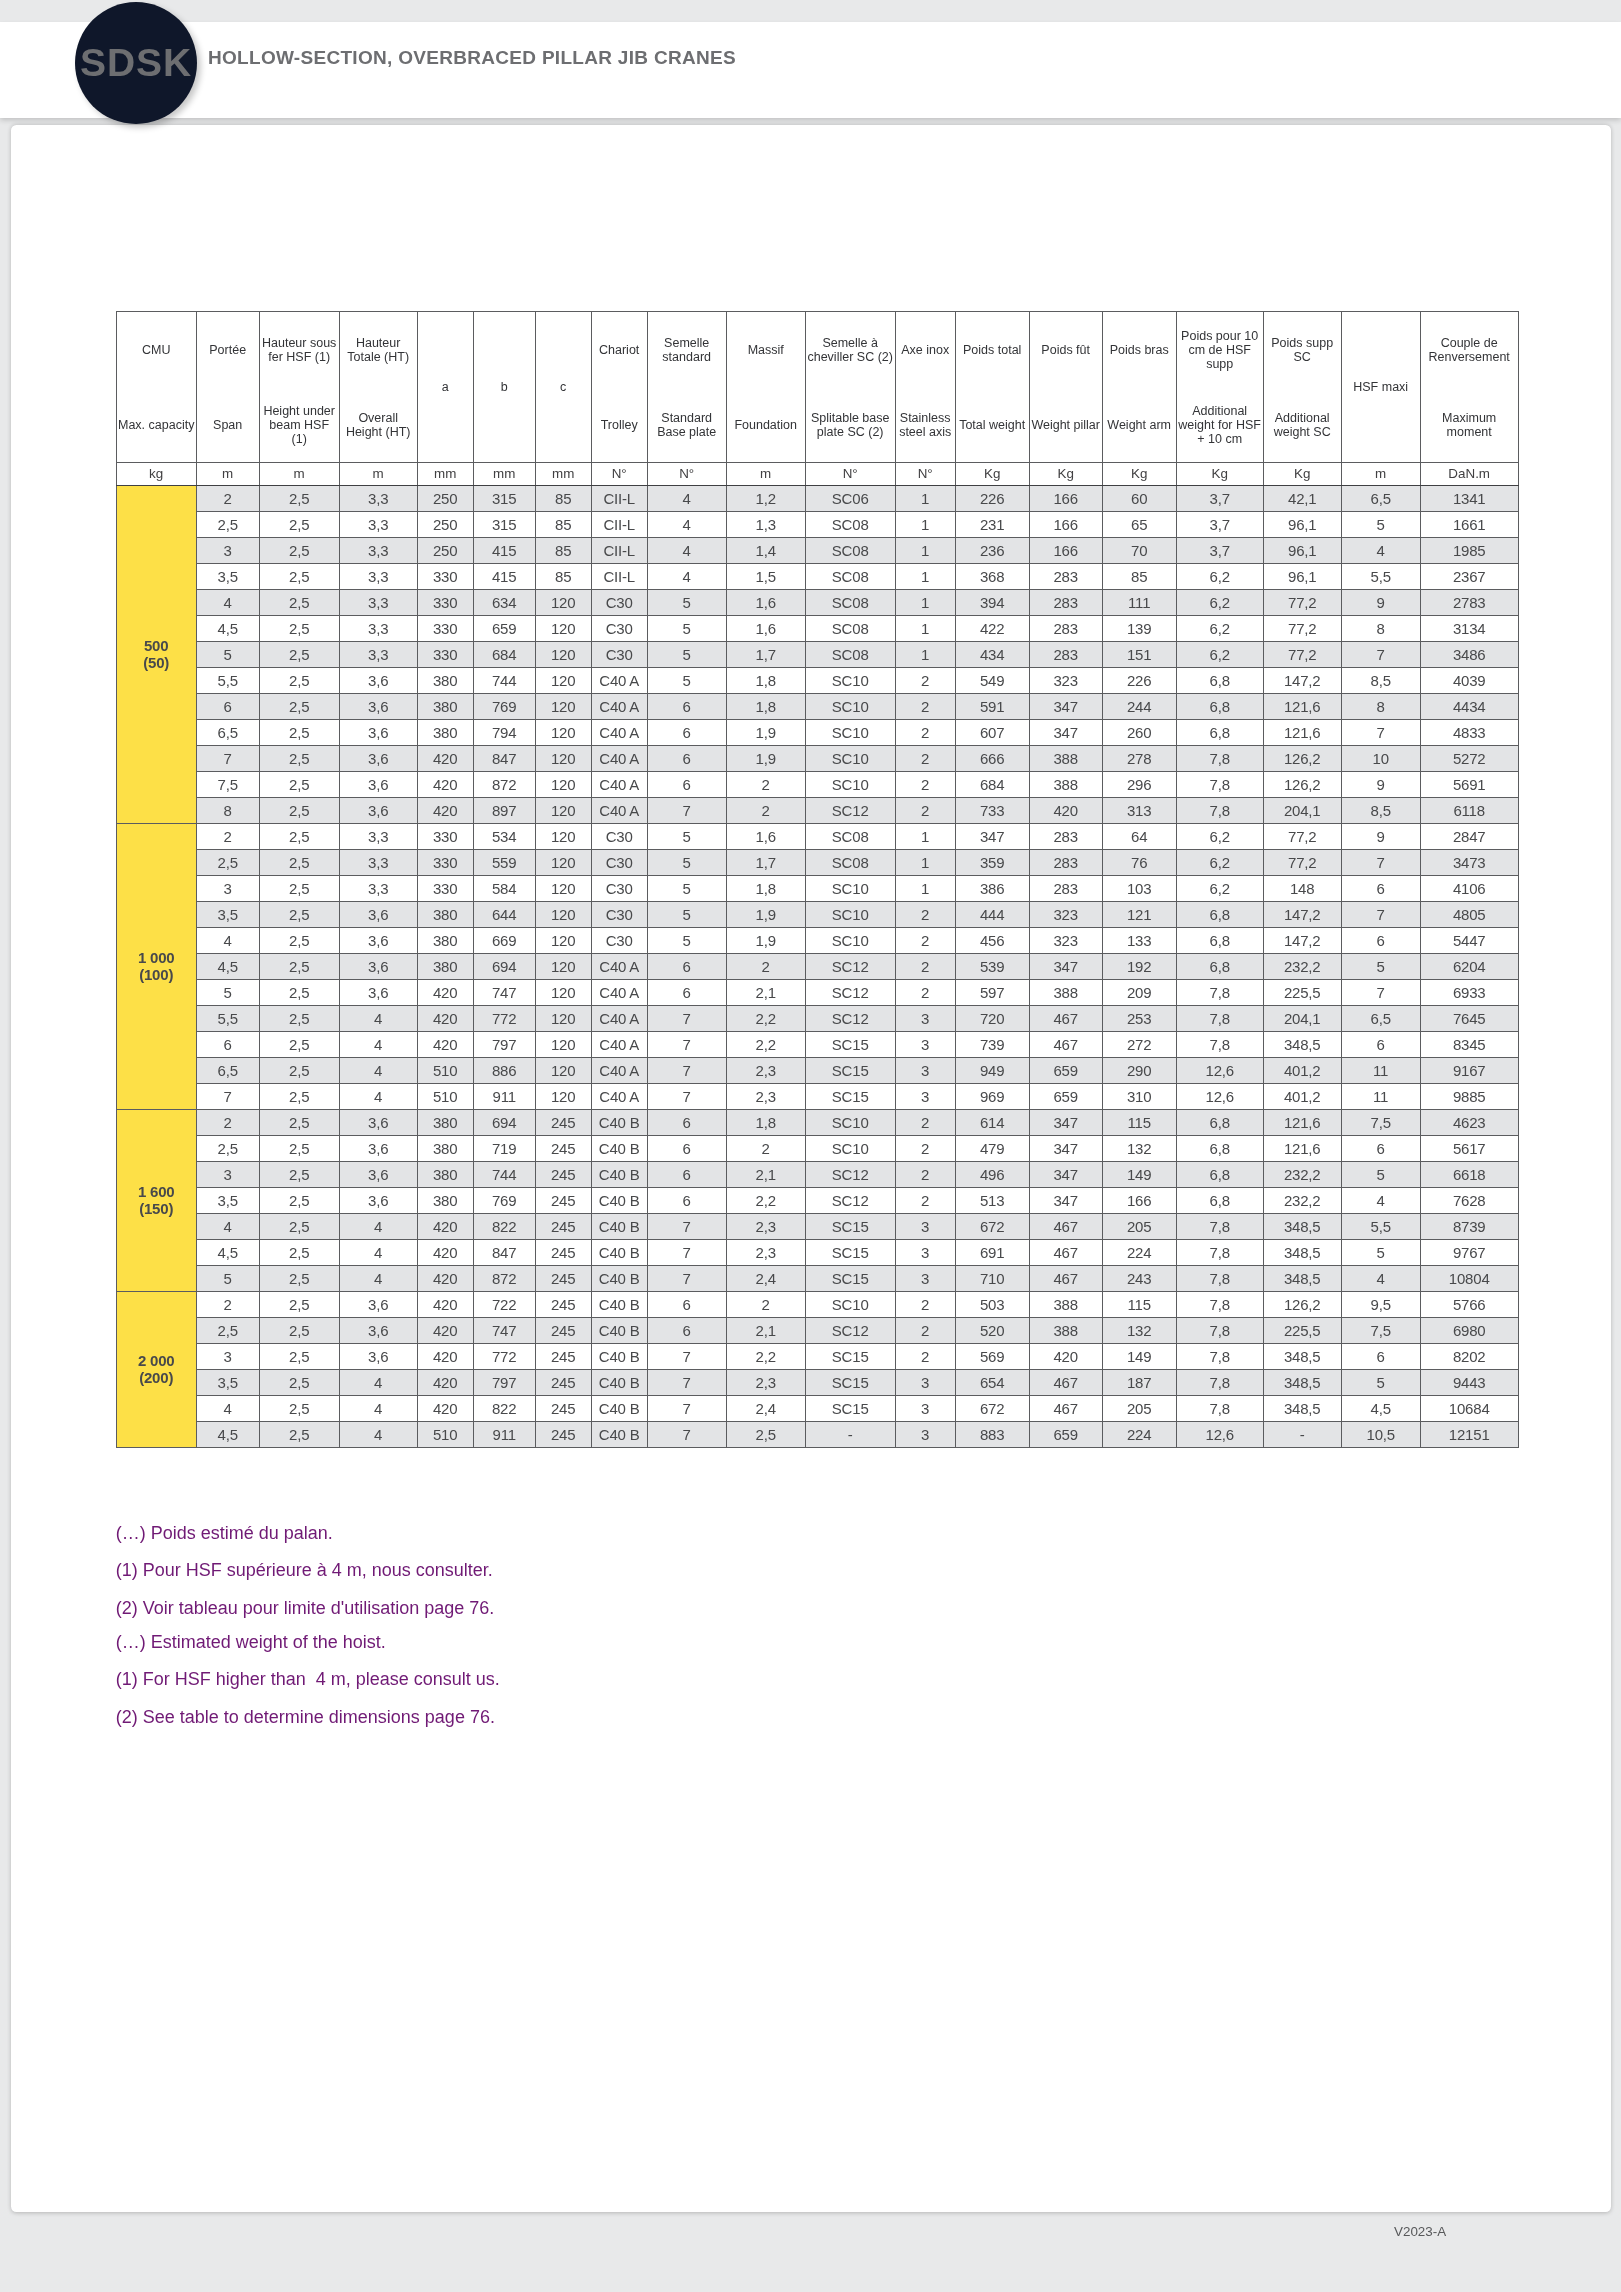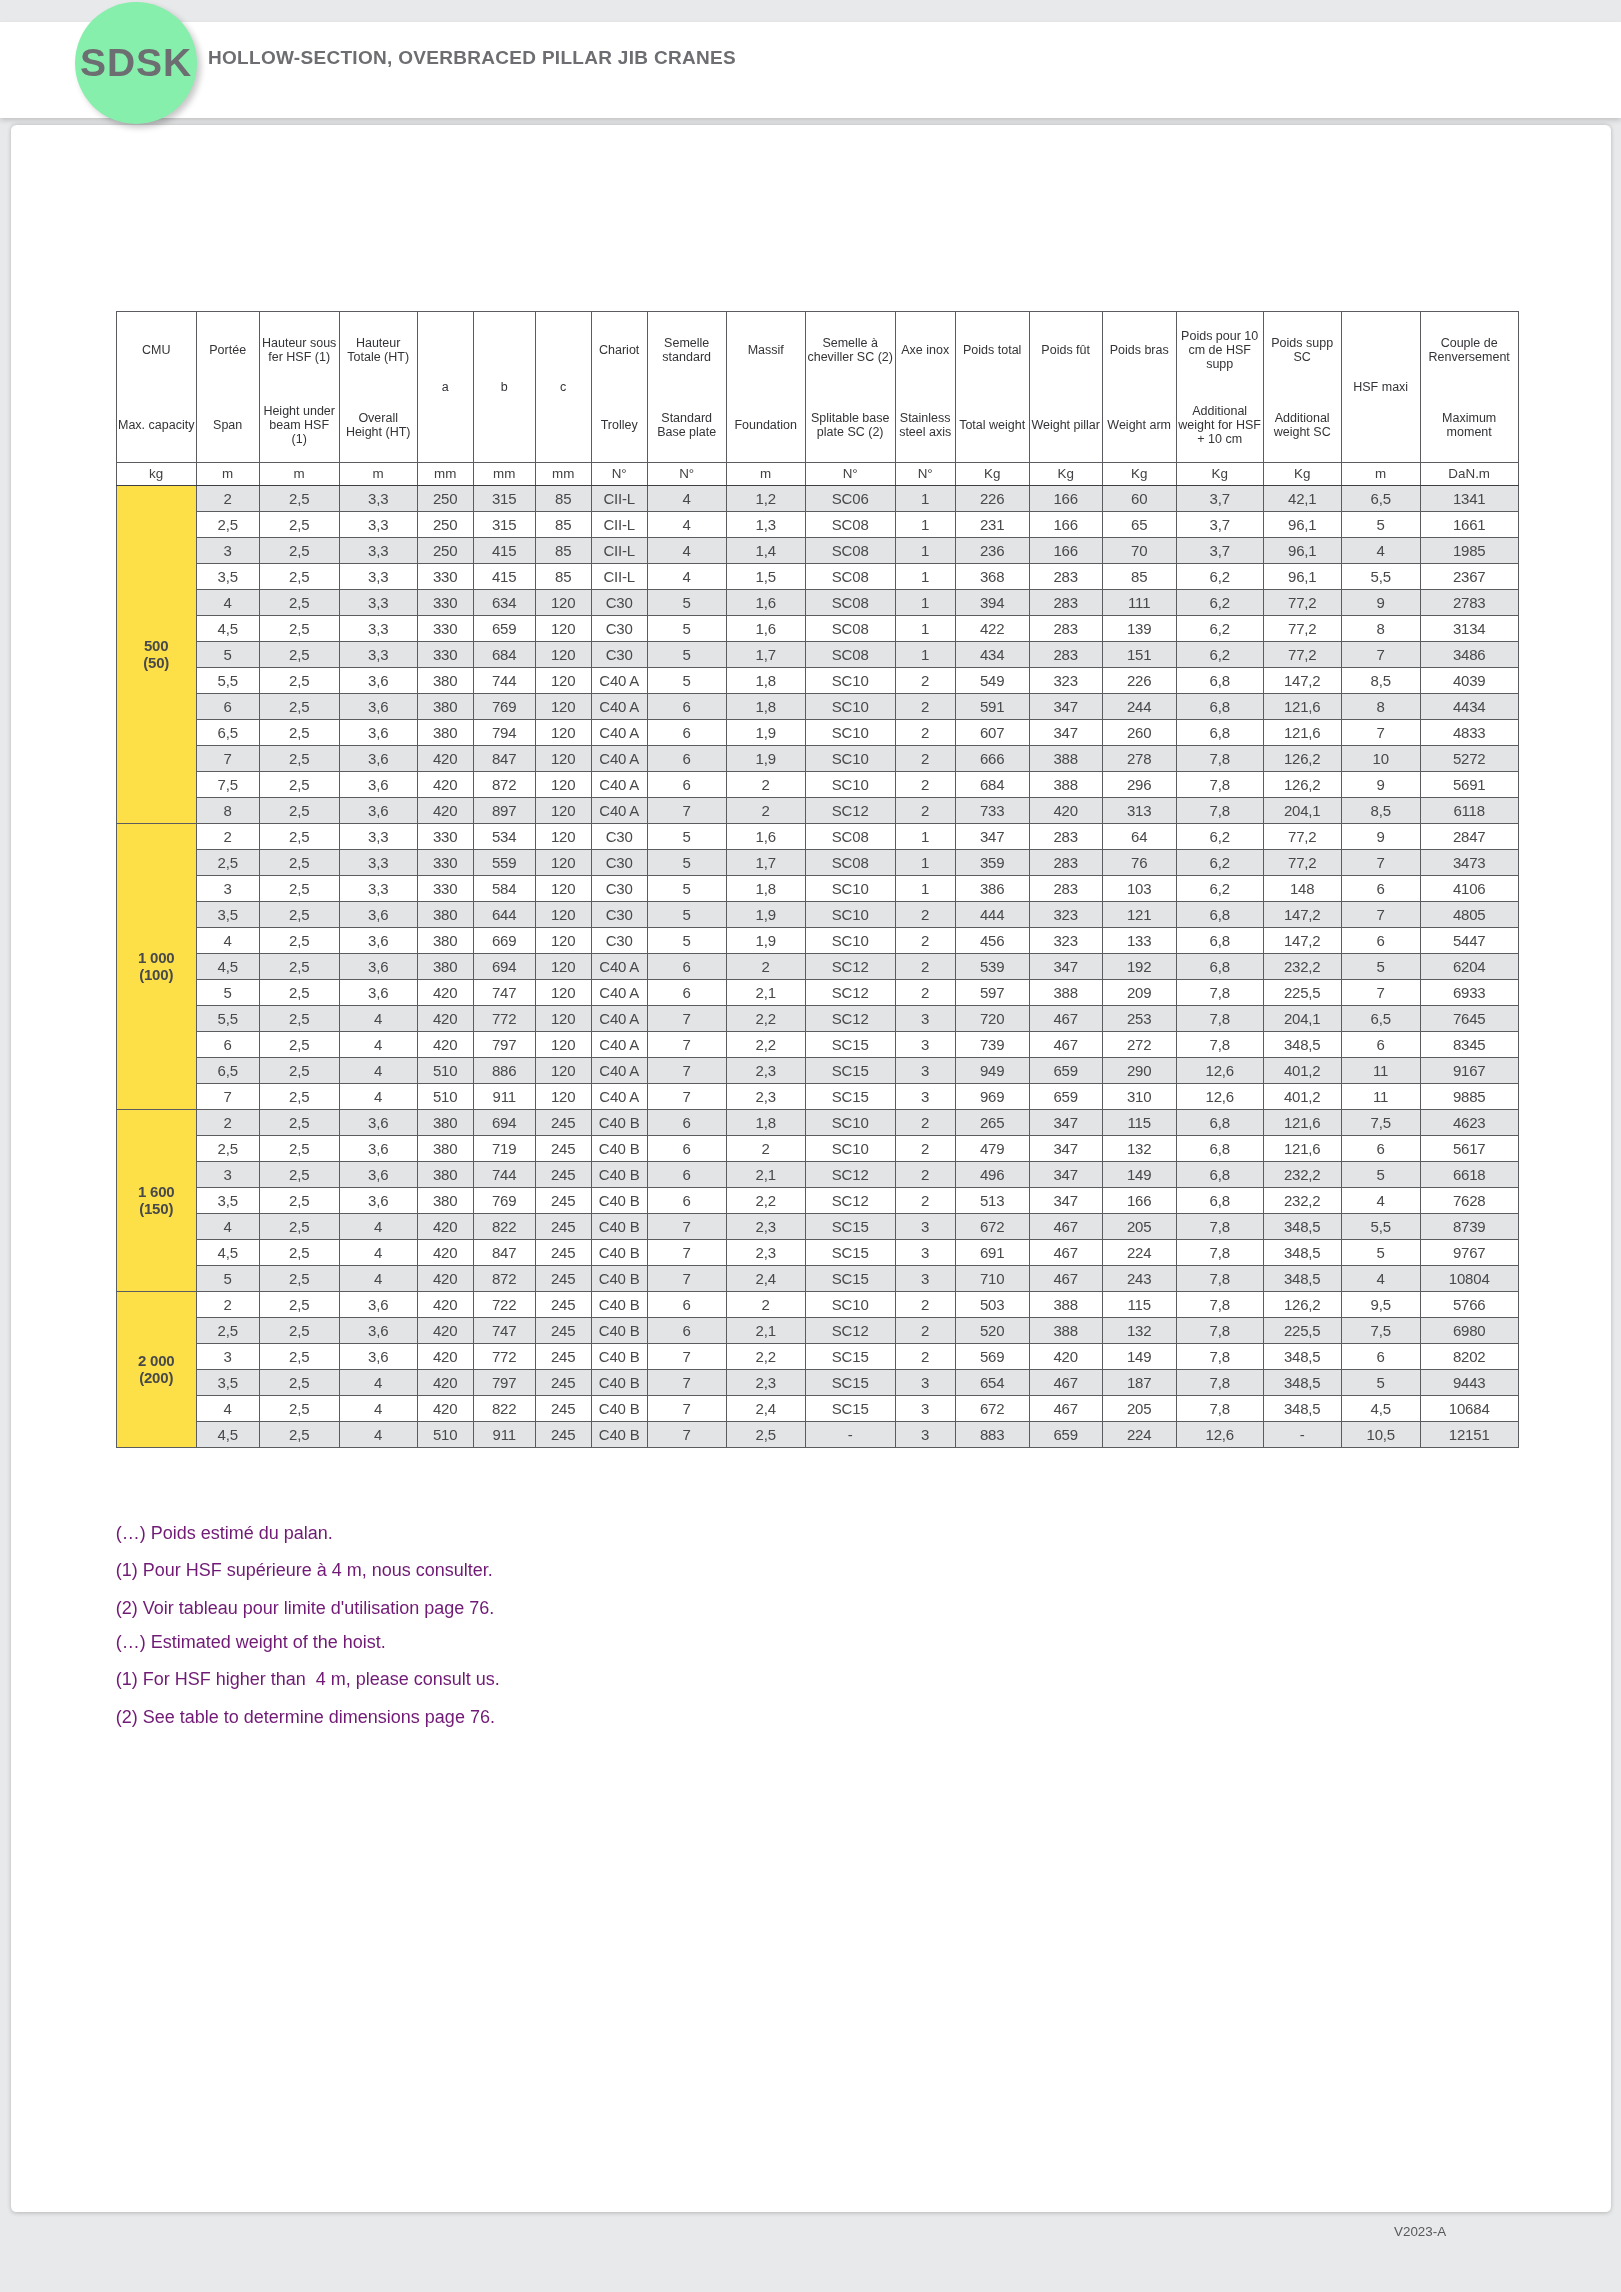--- a/index.html
+++ b/index.html
@@ -16,21 +16,21 @@
     position:absolute;left:0;top:22.4px;width:70px;height:70px;
     background:#6b6c6f;
   }
   .header-band{
     position:absolute;left:0;top:22.4px;width:1621px;height:96px;
     background:#ffffff;
     box-shadow:0 2.7px 5.4px rgba(0,0,0,0.18);
   }
   .logo-circle{
     position:absolute;left:75px;top:1.8px;width:122px;height:122px;
-    background:#86efac;border-radius:50%;
+    background:#0f172a;border-radius:50%;
     box-shadow:3.6px 3.6px 6.3px rgba(0,0,0,0.22);
     display:flex;align-items:center;justify-content:center;
     z-index:3;
   }
   .logo-text{
     font-size:39px;font-weight:bold;color:#6d6e71;letter-spacing:0.9px;
   }
   .page-title{
     position:absolute;left:208px;top:22.4px;height:72px;
     display:flex;align-items:center;
@@ -757,21 +757,21 @@
             <td>2,5</td>
             <td>3,6</td>
             <td>380</td>
             <td>694</td>
             <td>245</td>
             <td>C40 B</td>
             <td>6</td>
             <td>1,8</td>
             <td>SC10</td>
             <td>2</td>
-            <td>265</td>
+            <td>614</td>
             <td>347</td>
             <td>115</td>
             <td>6,8</td>
             <td>121,6</td>
             <td>7,5</td>
             <td>4623</td>
           </tr>
           <tr class="">
             <td>2,5</td>
             <td>2,5</td>

